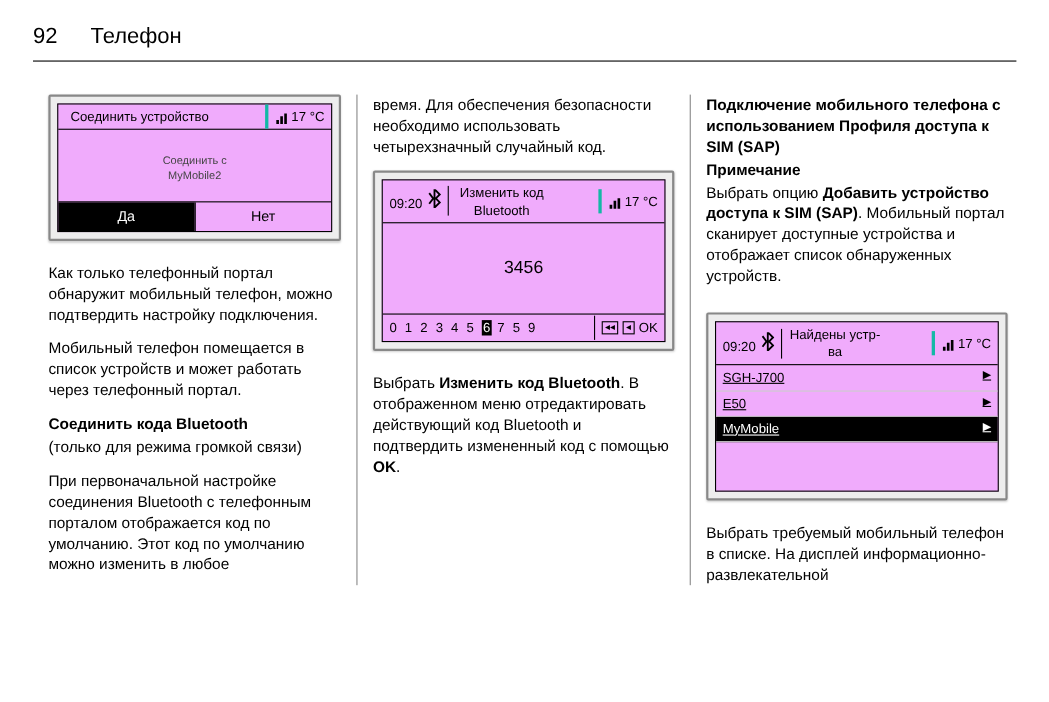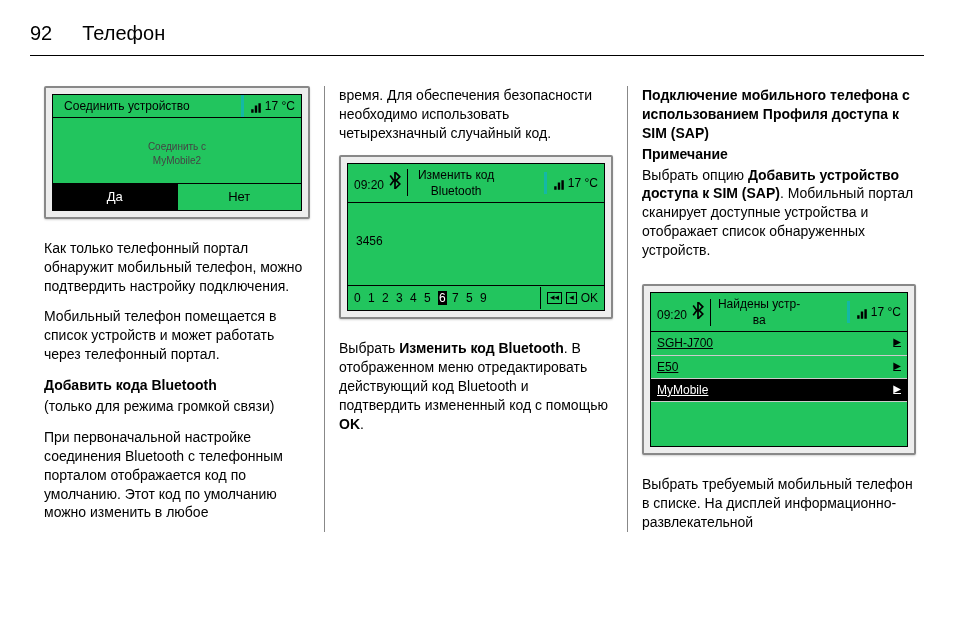--- a/index.html
+++ b/index.html
@@ -40,40 +40,40 @@
   
   .device {
     background: #ededed;
     border: 2px solid #888;
     border-radius: 2px;
     padding: 6px;
     margin: 0 0 20px 0;
     box-shadow: 0 1px 2px rgba(0,0,0,.18);
   }
   .screen {
-    background: #22c55e;
+    background: #f0abfc;
     border: 1px solid #000;
   }
   .hdrrow {
     display: flex;
     align-items: center;
     border-bottom: 1px solid #000;
     font-size: 12px;
   }
   .hdrrow .time { padding: 3px 6px; border-right: 1px solid #000; }
   .hdrrow .title { flex: 1; text-align: center; padding: 3px 4px; }
   .hdrrow .temp { padding: 3px 6px; border-left: 3px solid #14b8a6; display:flex; align-items:flex-end; gap:3px;margin-left:40px;}
   .ico { display:inline-block; width:12px; height:12px; }
   .body-conn { text-align:center; padding: 22px 4px 16px 4px; font-size:10px; color:#444;}
   .btnrow { display:flex; border-top:1px solid #000;}
   .btnrow .btn { flex:1; text-align:center; padding:4px 0; font-size:13px; }
   .btnrow .btn.sel { background:#000; color:#fff; }
   .btnrow .btn + .btn { border-left:1px solid #000; }
 
-  .codebody { padding: 14px 8px 8px 8px; font-size:12px; min-height:60px; }
+  .codebody { padding: 14px 8px 8px 8px; font-size:16px; min-height:60px;text-align:center; }
   .codebody .codeval { margin-top: 16px; }
   .keypadrow {
     display:flex; align-items:center; border-top:1px solid #000;
     font-size:12px; letter-spacing:2px;
   }
   .keypadrow .digits { flex:1; padding:4px 6px; }
   .keypadrow .digits .hl { background:#000; color:#fff; padding:0 1px; letter-spacing:0;}
   .keypadrow .okcell { border-left:1px solid #000; padding:3px 6px; display:flex; gap:4px; align-items:center; letter-spacing:0;}
   .keypadrow .sm { font-size:9px; border:1px solid #000; padding:0 2px; line-height:1.1;}
 
@@ -118,21 +118,21 @@
           </div>
           <div class="btnrow">
             <div class="btn sel">Да</div>
             <div class="btn">Нет</div>
           </div>
         </div>
       </div>
 
       <p>Как только телефонный портал обнаружит мобильный телефон, можно подтвердить настройку подключения.</p>
       <p>Мобильный телефон помещается в список устройств и может работать через телефонный портал.</p>
-      <p style="margin-bottom:2px;"><span class="bold">Добавить кода Bluetooth</span></p>
+      <p style="margin-bottom:2px;"><span class="bold">Соединить кода Bluetooth</span></p>
       <p>(только для режима громкой связи)</p>
       <p style="margin-bottom:0;">При первоначальной настройке соединения Bluetooth с телефонным порталом отображается код по умолчанию. Этот код по умолчанию можно изменить в любое</p>
     </div>
 
     <div class="col col2">
       <p>время. Для обеспечения безопасности необходимо использовать четырехзначный случайный код.</p>
 
       <div class="device">
         <div class="screen">
           <div class="hdrrow">

